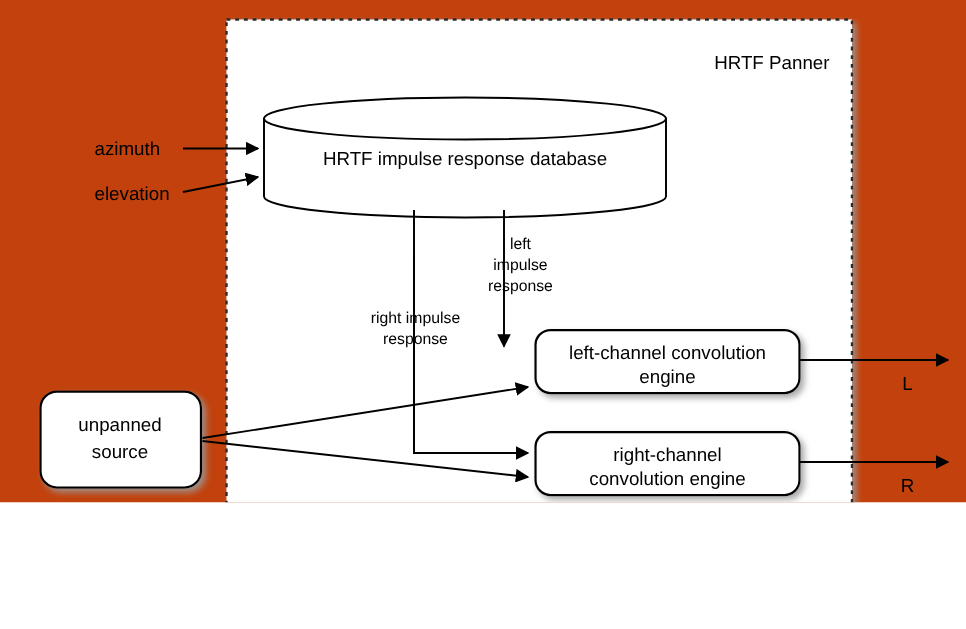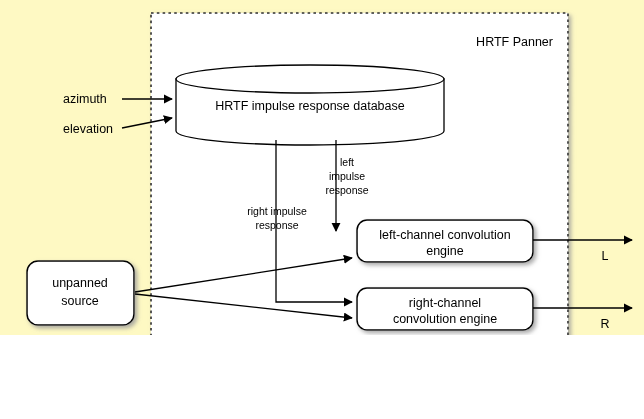--- a/index.html
+++ b/index.html
@@ -7,21 +7,21 @@
     padding: 0;
     background: #ffffff;
   }
   body {
     font-family: "Liberation Sans", sans-serif;
   }
   #canvas {
     position: relative;
     width: 644px;
     height: 335px;
-    background: #fef9c3;
+    background: #c2410c;
     overflow: hidden;
   }
   #diagram-svg {
     position: absolute;
     left: 0;
     top: 0;
     width: 644px;
     height: 419px;
   }
   .svg-label {

